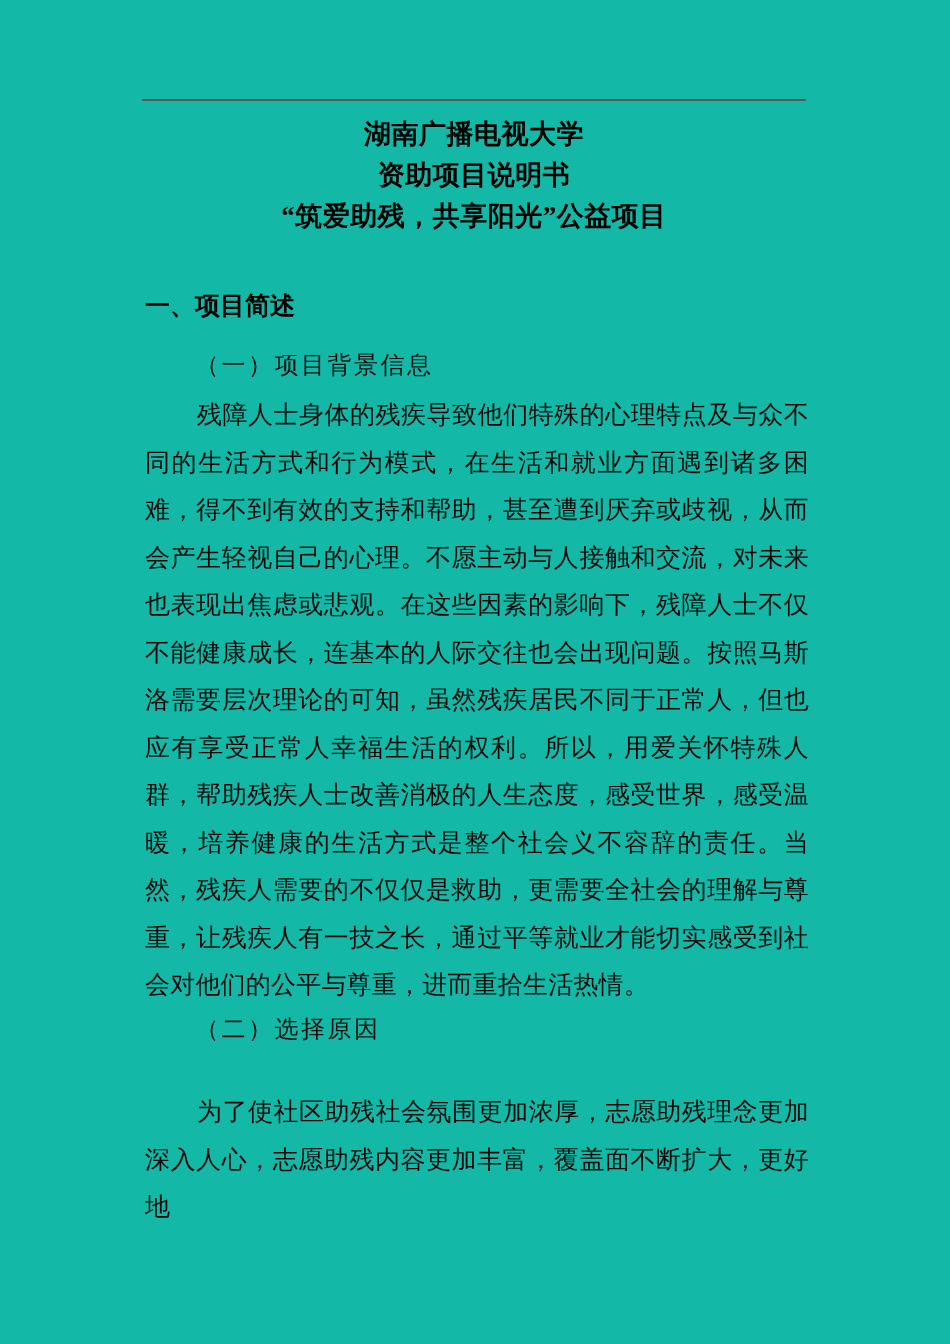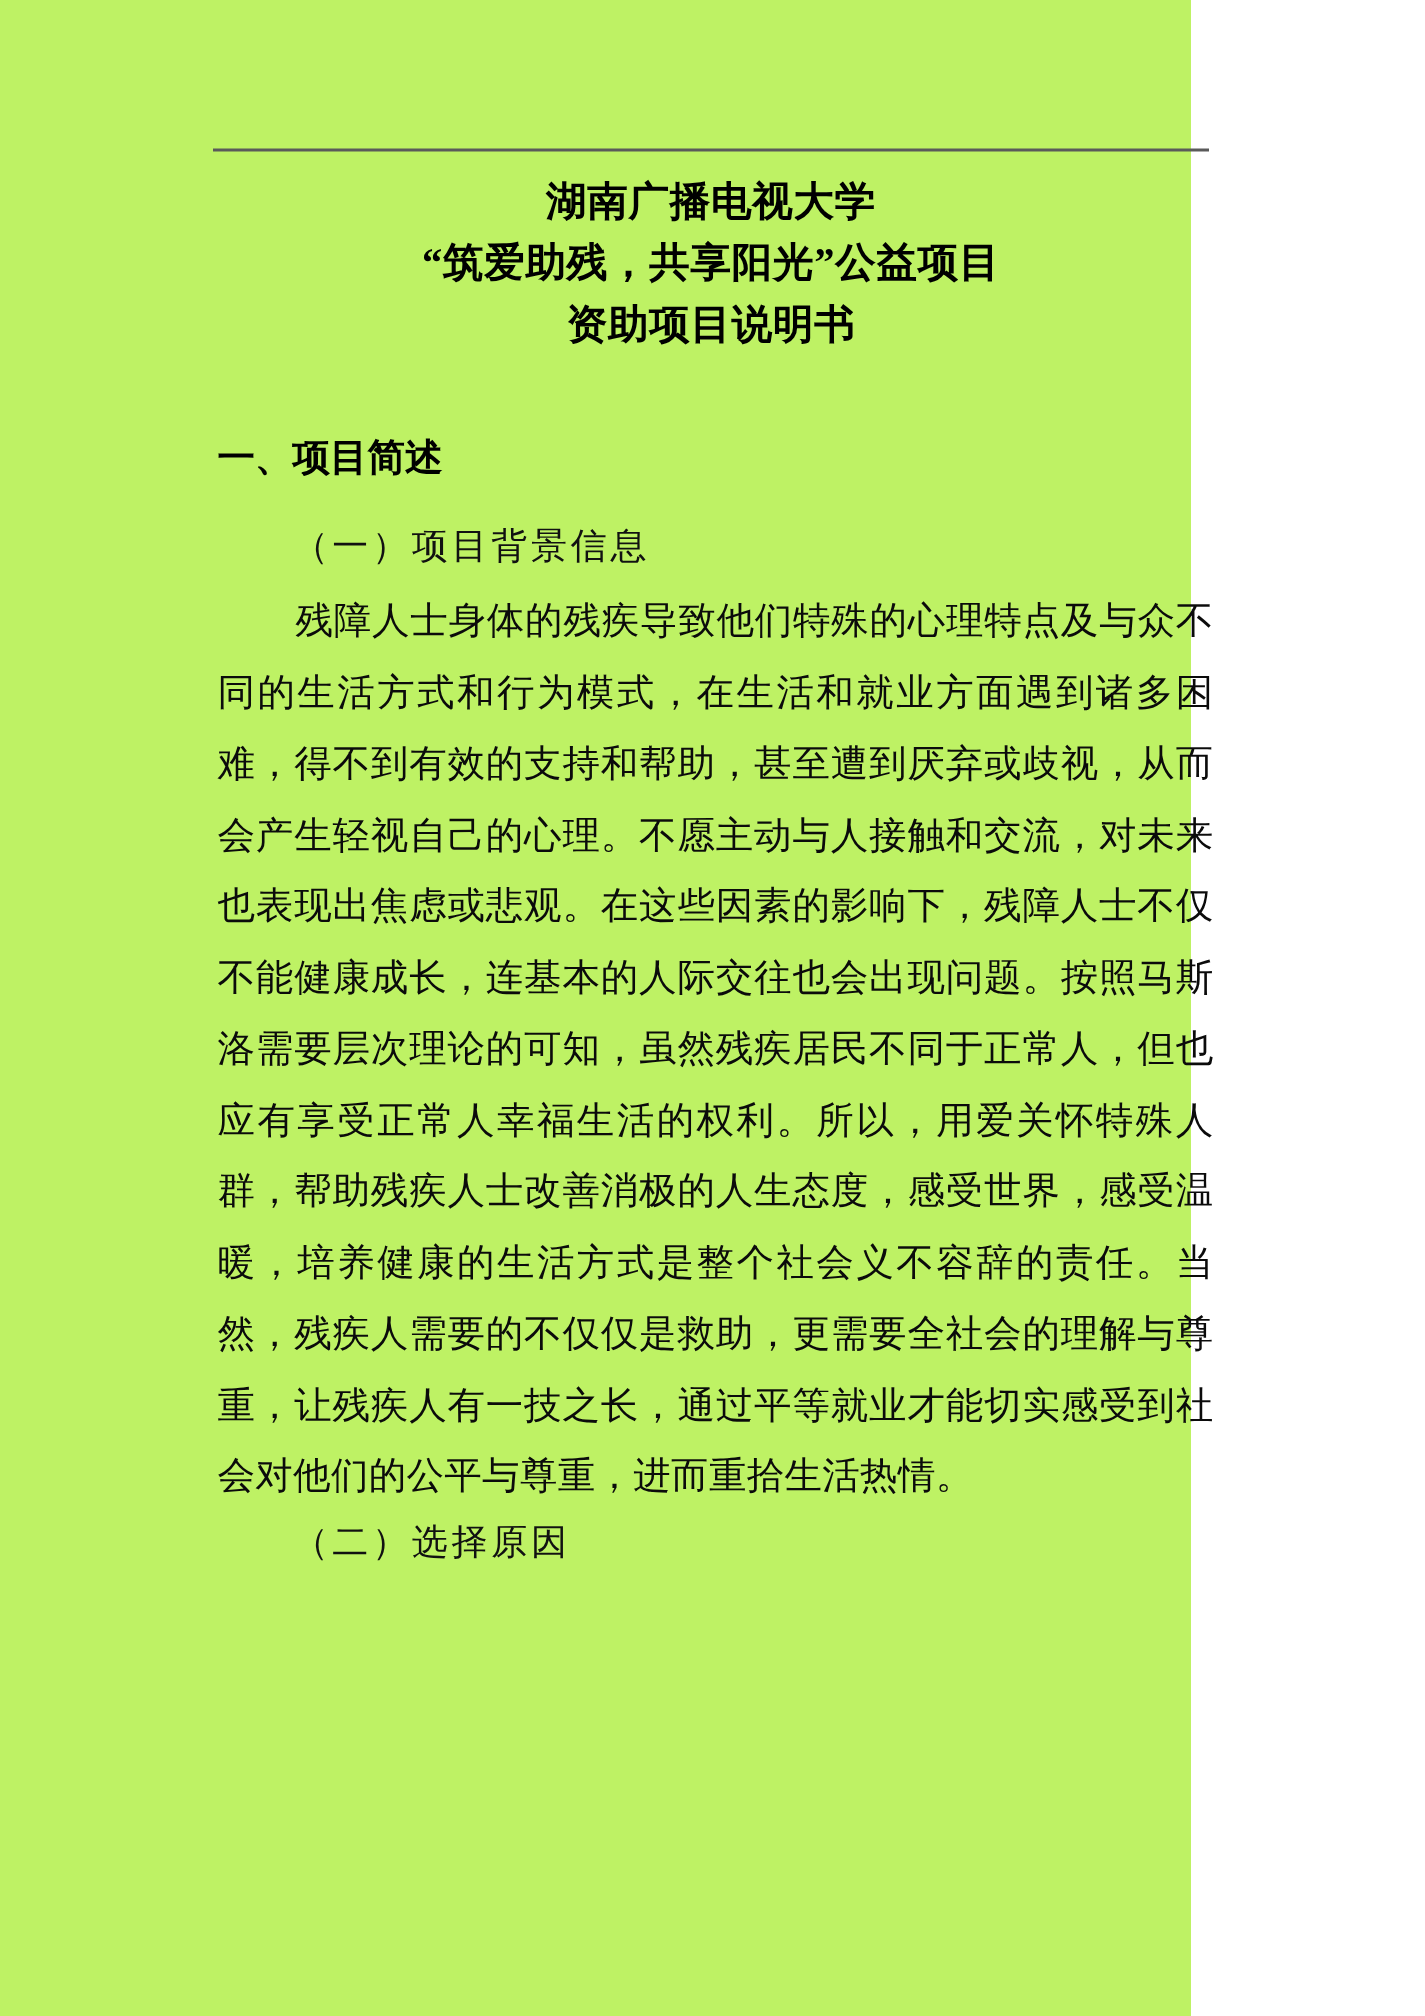--- a/index.html
+++ b/index.html
@@ -13,23 +13,23 @@
     font-family: "Liberation Serif", "DejaVu Serif", serif;
     color: #000000;
     overflow: hidden;
     position: relative;
   }
 
   .page {
     position: absolute;
     left: 0;
     top: 0;
-    width: 794px;
+    width: 950px;
     height: 1344px;
-    background: #bef264;
+    background: #14b8a6;
   }
 
   
   .header-rule {
     position: absolute;
     left: 142px;
     top: 99px;
     width: 664px;
     height: 0;
     border-top: 2px solid #5a5a5a;
@@ -102,26 +102,27 @@
 </style>
 </head>
 <body>
 
 <div class="page">
 
   <div class="header-rule"></div>
 
   <div class="title-block">
     <div class="title-line">湖南广播电视大学</div>
+    <div class="title-line">资助项目说明书</div>
     <div class="title-line">“筑爱助残，共享阳光”公益项目</div>
-    <div class="title-line">资助项目说明书</div>
   </div>
 
   <div class="section-heading">一、项目简述</div>
 
   <div class="subsection sub-1">（一）项目背景信息</div>
 
   <div class="body-para para-1">残障人士身体的残疾导致他们特殊的心理特点及与众不同的生活方式和行为模式，在生活和就业方面遇到诸多困难，得不到有效的支持和帮助，甚至遭到厌弃或歧视，从而会产生轻视自己的心理。不愿主动与人接触和交流，对未来也表现出焦虑或悲观。在这些因素的影响下，残障人士不仅不能健康成长，连基本的人际交往也会出现问题。按照马斯洛需要层次理论的可知，虽然残疾居民不同于正常人，但也应有享受正常人幸福生活的权利。所以，用爱关怀特殊人群，帮助残疾人士改善消极的人生态度，感受世界，感受温暖，培养健康的生活方式是整个社会义不容辞的责任。当然，残疾人需要的不仅仅是救助，更需要全社会的理解与尊重，让残疾人有一技之长，通过平等就业才能切实感受到社会对他们的公平与尊重，进而重拾生活热情。</div>
 
   <div class="subsection sub-2">（二）选择原因</div>
 
+  <div class="body-para para-2">为了使社区助残社会氛围更加浓厚，志愿助残理念更加深入人心，志愿助残内容更加丰富，覆盖面不断扩大，更好地</div>
 
 </div>
 
 </body></html>

